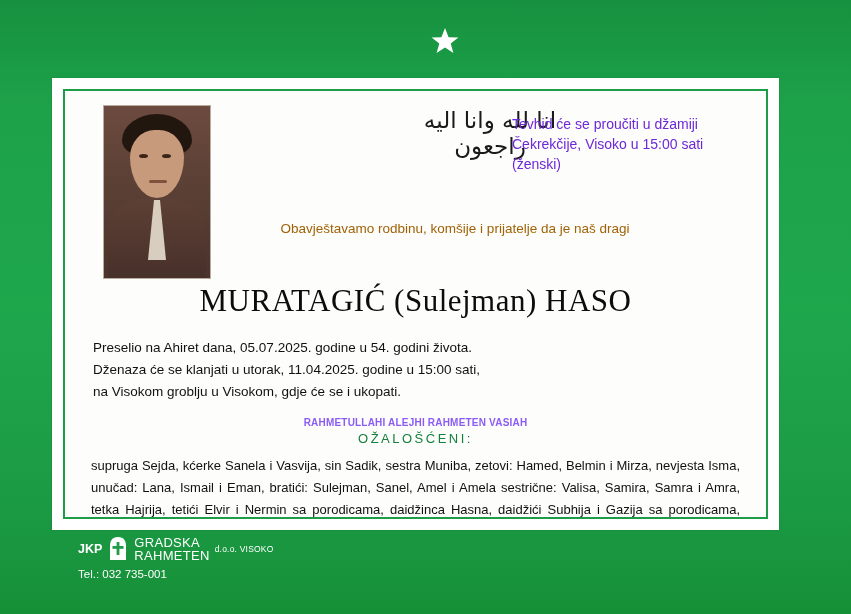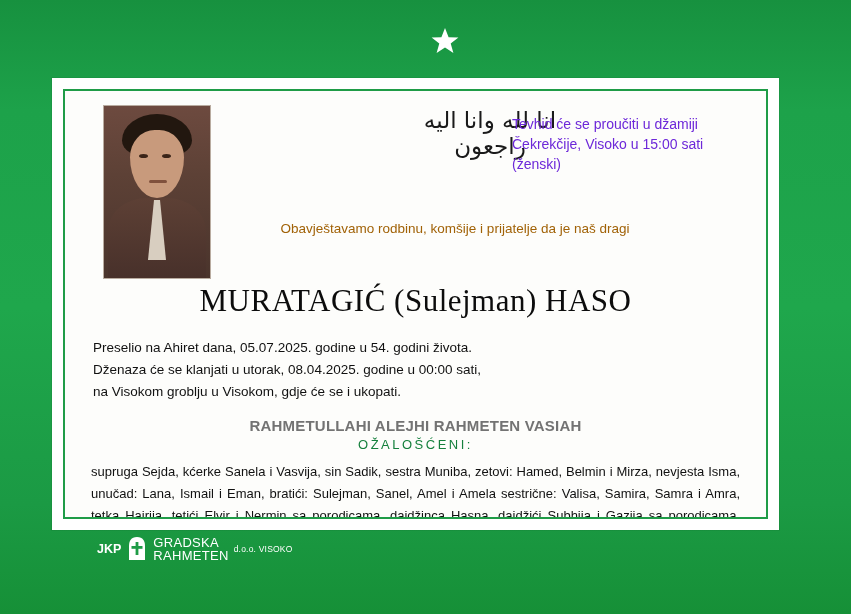--- a/index.html
+++ b/index.html
@@ -161,23 +161,23 @@
   }
   .details {
     margin: 18px 0 0 28px;
     font-size: 13.5px;
     line-height: 1.62;
     color: #111;
   }
   .rahmetullahi {
     margin-top: 14px;
     text-align: center;
-    font-size: 15px;
+    font-size: 10px;
     font-weight: bold;
-    color: #737373;
+    color: #8b5cf6;
     letter-spacing: 0.2px;
   }
   .ozaloshceni {
     margin-top: 3px;
     text-align: center;
     font-size: 13px;
     color: #15803d;
     letter-spacing: 2.5px;
   }
   .family {
@@ -197,21 +197,20 @@
     line-height: 1.3;
   }
   .footer .stampa {
     font-size: 12px;
     margin-bottom: 2px;
   }
   .logo-row {
     display: flex;
     align-items: center;
     gap: 5px;
-    margin-left: 19px;
   }
   .logo-mark {
     width: 22px;
     height: 26px;
     position: relative;
     flex: 0 0 auto;
   }
   .logo-text {
     font-size: 13px;
     font-weight: normal;
@@ -263,21 +262,21 @@
 
         <div class="tevhid">Tevhid će se proučiti u džamiji Čekrekčije, Visoko u 15:00 sati (ženski)</div>
 
         <div class="notice">Obavještavamo rodbinu, komšije i prijatelje da je naš dragi</div>
       </div>
 
       <div class="name">MURATAGIĆ (Sulejman) HASO</div>
 
       <div class="details">
         <div>Preselio na Ahiret dana, 05.07.2025. godine u 54. godini života.</div>
-        <div>Dženaza će se klanjati u utorak, 08.04.2025. godine u 00:00 sati,</div>
+        <div>Dženaza će se klanjati u utorak, 11.04.2025. godine u 15:00 sati,</div>
         <div>na Visokom groblju u Visokom, gdje će se i ukopati.</div>
       </div>
 
       <div class="rahmetullahi">RAHMETULLAHI ALEJHI RAHMETEN VASIAH</div>
       <div class="ozaloshceni">OŽALOŠĆENI:</div>
 
       <div class="family">supruga Sejda, kćerke Sanela i Vasvija, sin Sadik, sestra Muniba, zetovi: Hamed, Belmin i Mirza, nevjesta Isma, unučad: Lana, Ismail i Eman, bratići: Sulejman, Sanel, Amel i Amela sestrične: Valisa, Samira, Samra i Amra, tetka Hajrija, tetići Elvir i Nermin sa porodicama, daidžinca Hasna, daidžići Subhija i Gazija sa porodicama, amidžići Fahrudin i Fatima sa porodicama, sestrim zet Ernad, te porodice: Muratagić, Numanović, Kubat, Šabanović, Kovač, Hodžić, Softić, Ljeskovica, Memić, Ahmić, Poljo, Perla, Ahmetagić i ostala mnogobrojna rodbina, komšije i prijatelji.</div>
 
     </div>
   </div>
@@ -291,15 +290,16 @@
           <rect x="9.6" y="6" width="2.8" height="13" fill="#1f9c47"></rect>
           <rect x="5.5" y="10" width="11" height="2.8" fill="#1f9c47"></rect>
         </svg>
       </div>
       <div class="logo-text">
         <div>GRADSKA</div>
         <div>RAHMETEN</div>
       </div>
       <div class="logo-sub">d.o.o. VISOKO</div>
     </div>
+    <div class="tel">Tel.: 032 735-001</div>
   </div>
 
 </div>
 
 </body></html>

